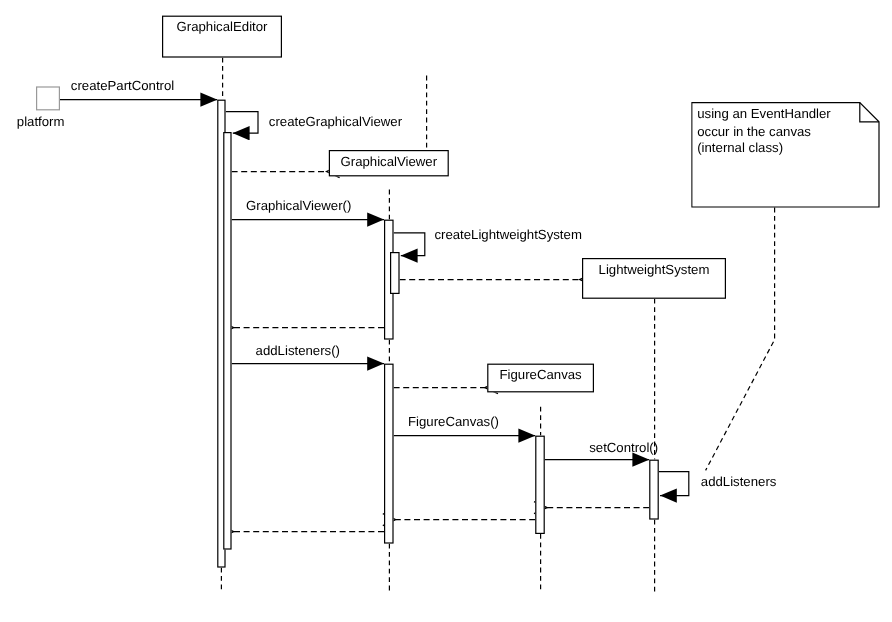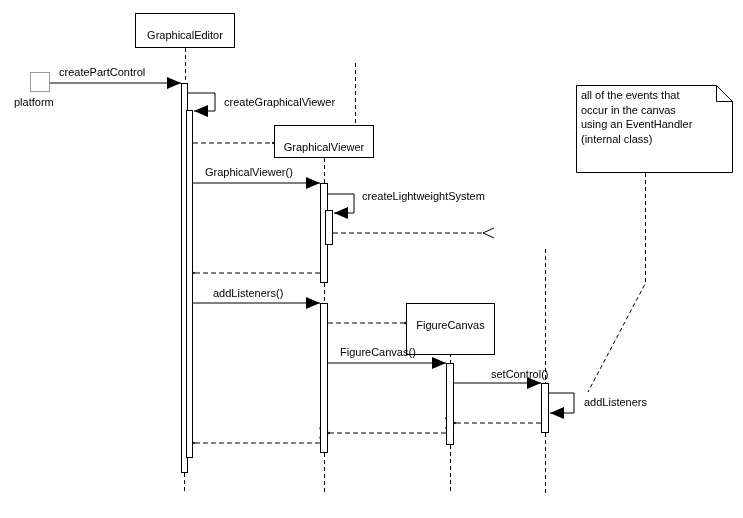--- a/index.html
+++ b/index.html
@@ -3,21 +3,21 @@
 <meta charset="utf-8">
 <style>
   html,body{margin:0;padding:0;background:#ffffff;}
   .canvas{
     position:relative;width:743px;height:518px;background:#ffffff;
     font-family:"Liberation Sans", sans-serif;color:#000;overflow:hidden;
   }
   .wires{position:absolute;left:0;top:0;}
   .pbox{
     position:absolute;background:#fff;border:1px solid #000;
-    text-align:center;font-size:11px;line-height:13px;padding-top:15px;
+    text-align:center;font-size:11px;line-height:13px;padding-top:3px;
     box-sizing:border-box;
   }
   .bar{
     position:absolute;background:#fff;border:1px solid #000;box-sizing:border-box;
   }
   .mlabel{
     position:absolute;font-size:11px;white-space:nowrap;line-height:12px;text-align:right;
   }
   .note-text{
     position:absolute;font-size:11px;line-height:14.6px;white-space:nowrap;
@@ -93,40 +93,42 @@
   <div class="bar" style="left:186px;top:110px;width:7px;height:348px"></div>
   <div class="bar" style="left:320px;top:183px;width:8px;height:100px"></div>
   <div class="bar" style="left:325px;top:210px;width:8px;height:35px"></div>
   <div class="bar" style="left:320px;top:303px;width:8px;height:150px"></div>
   <div class="bar" style="left:446px;top:363px;width:8px;height:82px"></div>
   <div class="bar" style="left:541px;top:383px;width:8px;height:50px"></div>
 
   <div class="pbox" style="left:135px;top:13px;width:100px;height:35px">
     <span>GraphicalEditor</span>
   </div>
-  <div class="pbox" style="left:274px;top:125px;width:100px;height:33px">
+  <div class="pbox" style="left:274px;top:125px;width:100px;height:22px">
     <span>GraphicalViewer</span>
   </div>
-  <div class="pbox" style="left:406px;top:303px;width:89px;height:52px">
+  <div class="pbox" style="left:485px;top:215px;width:120px;height:34px">
+    <span>LightweightSystem</span>
+  </div>
+  <div class="pbox" style="left:406px;top:303px;width:89px;height:24px">
     <span>FigureCanvas</span>
   </div>
 
   <div class="actor-box"></div>
   <div class="actor-label">platform</div>
 
 
   <div style="position:absolute;left:576px;top:85px;width:158px;height:89px">
     <svg width="158" height="89">
       <path d="M0.5,0.5 H140.5 L156.5,16.5 V87.5 H0.5 Z" fill="#fff" stroke="#000"></path>
       <path d="M140.5,0.5 V16.5 H156.5" fill="none" stroke="#000"></path>
     </svg>
     <div class="note-text" style="left:5px;top:3px">
-      <div>all of the events that</div>
+      <div>using an EventHandler</div>
       <div>occur in the canvas</div>
-      <div>using an EventHandler</div>
       <div>(internal class)</div>
     </div>
   </div>
 
   <div class="mlabel" style="left:59px;top:66px">createPartControl</div>
   <div class="mlabel" style="left:224px;top:96px">createGraphicalViewer</div>
   <div class="mlabel" style="left:205px;top:166px">GraphicalViewer()</div>
   <div class="mlabel" style="left:362px;top:190px">createLightweightSystem</div>
   <div class="mlabel" style="left:213px;top:287px">addListeners()</div>
   <div class="mlabel" style="left:340px;top:346px">FigureCanvas()</div>

